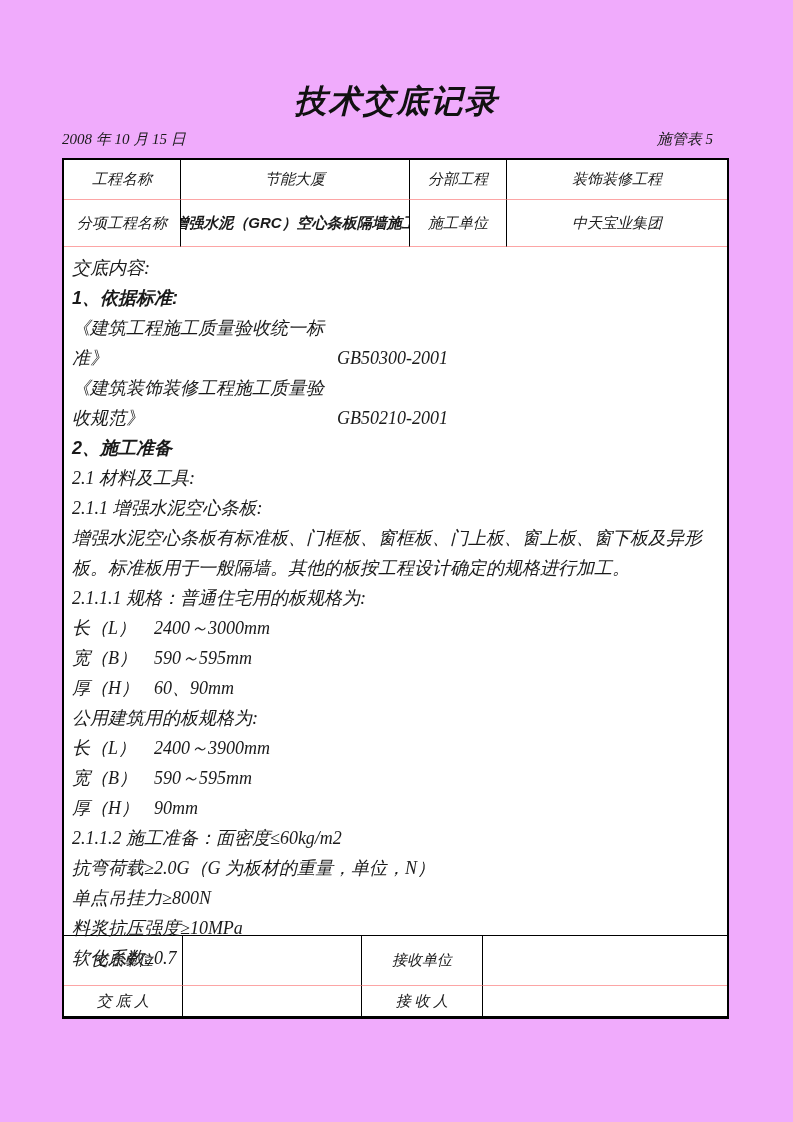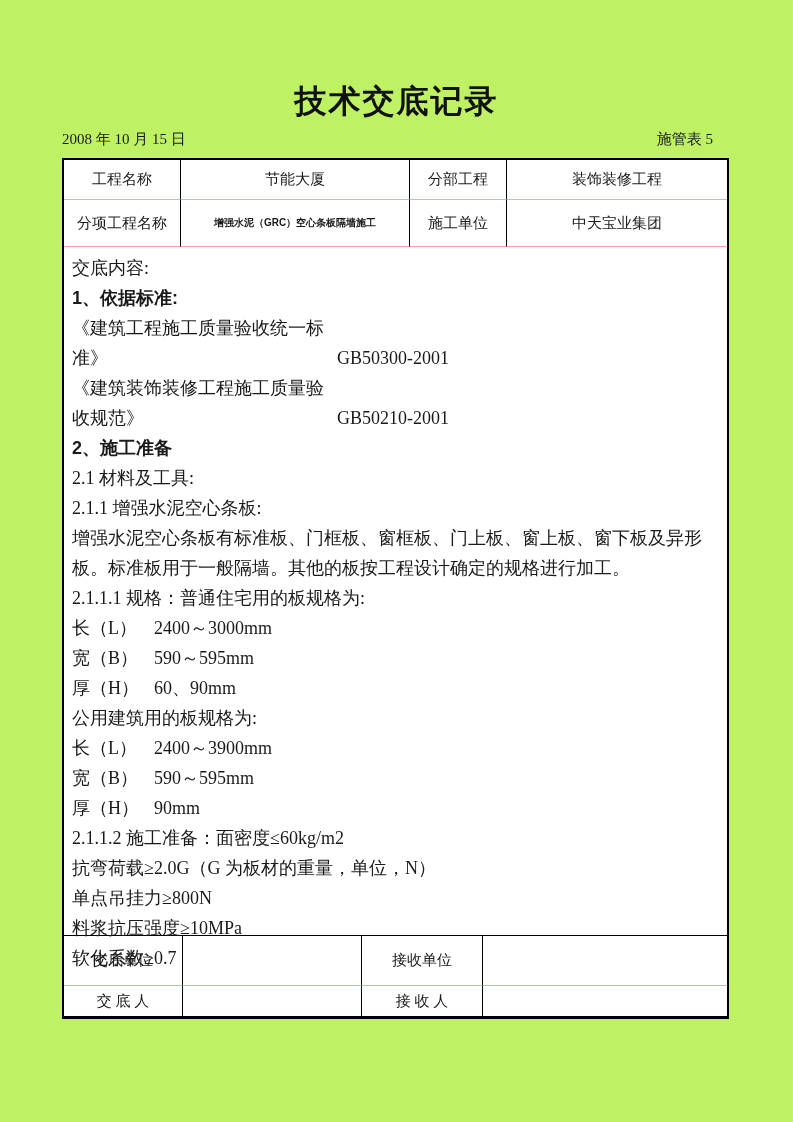--- a/index.html
+++ b/index.html
@@ -1,21 +1,21 @@
 <!DOCTYPE html>
 <html><head>
 <meta charset="utf-8">
 <style>
   html,body{margin:0;padding:0;}
   body{
     width:793px;height:1122px;background:#ffffff;position:relative;
     font-family:"Liberation Serif","DejaVu Serif",serif;
     color:#1a1a1a;
   }
-  .page{position:absolute;inset:0;background:#bef264;}
+  .page{position:absolute;inset:0;background:#f0abfc;font-style:italic;}
 
   .doc-title{
     position:absolute;top:80px;left:0;width:793px;
     text-align:center;font-size:32px;font-weight:bold;
     font-family:"Liberation Sans","DejaVu Sans",sans-serif;
     letter-spacing:2px;color:#111;
   }
   .meta-row{
     position:absolute;top:130px;left:62px;width:667px;height:22px;
     font-size:15px;
@@ -39,21 +39,21 @@
     display:flex;align-items:center;justify-content:center;
     border-right:1px solid #000;border-bottom:1px solid #fca5a5;
     font-size:15px;box-sizing:border-box;text-align:center;
     padding:0 4px;overflow:hidden;
   }
   .td.last{border-right:none;}
   .r4 .td{border-bottom:none;}
   .td.bold-cell{
     font-weight:bold;
     font-family:"Liberation Sans","DejaVu Sans",sans-serif;
-    font-size:10px;letter-spacing:0;
+    font-size:15px;letter-spacing:0;
     white-space:nowrap;padding:0 2px;
   }
 
   .content-cell{
     height:689px;border-bottom:1px solid #000;box-sizing:border-box;
     padding:6px 8px 0 8px;font-size:18px;line-height:30px;
   }
   .content-cell p{margin:0;}
   .content-cell p.b{
     font-weight:bold;

